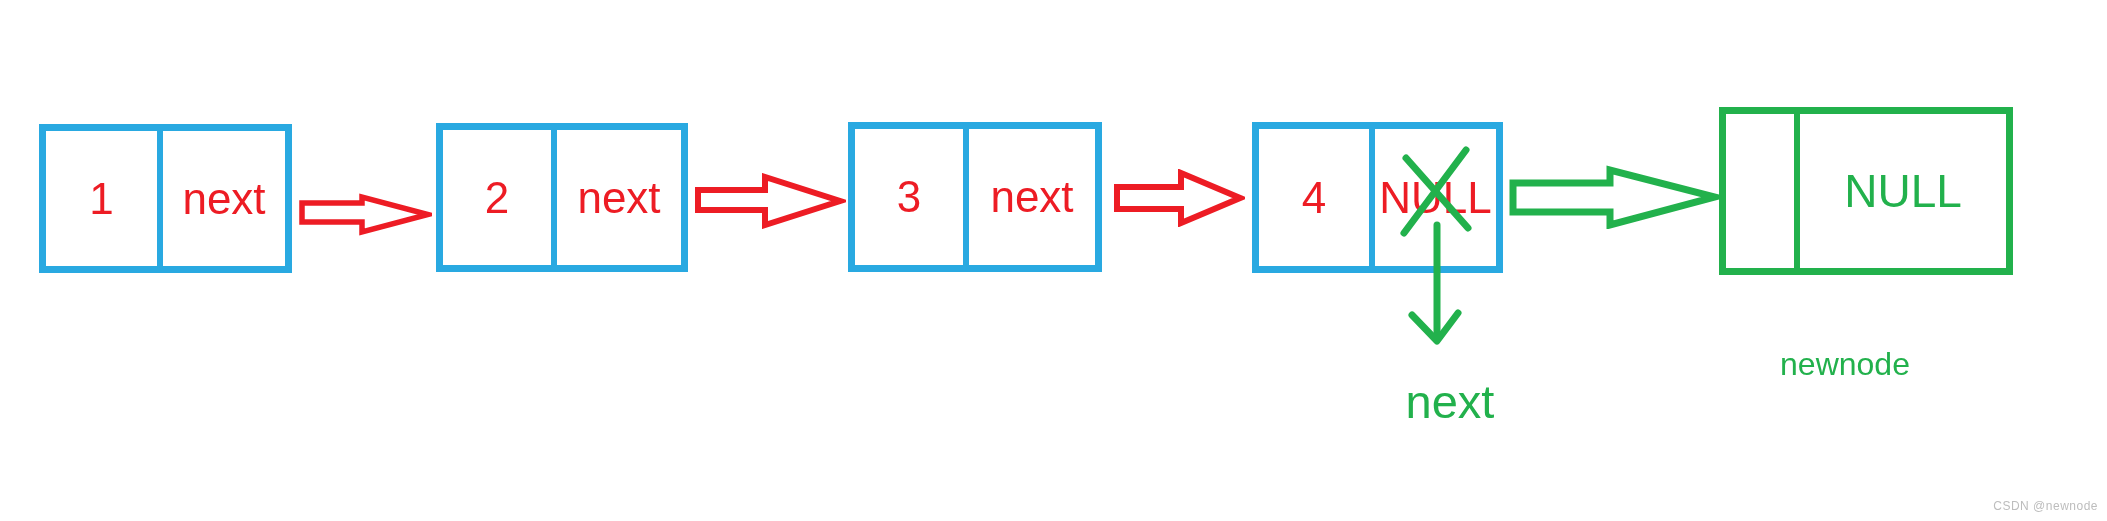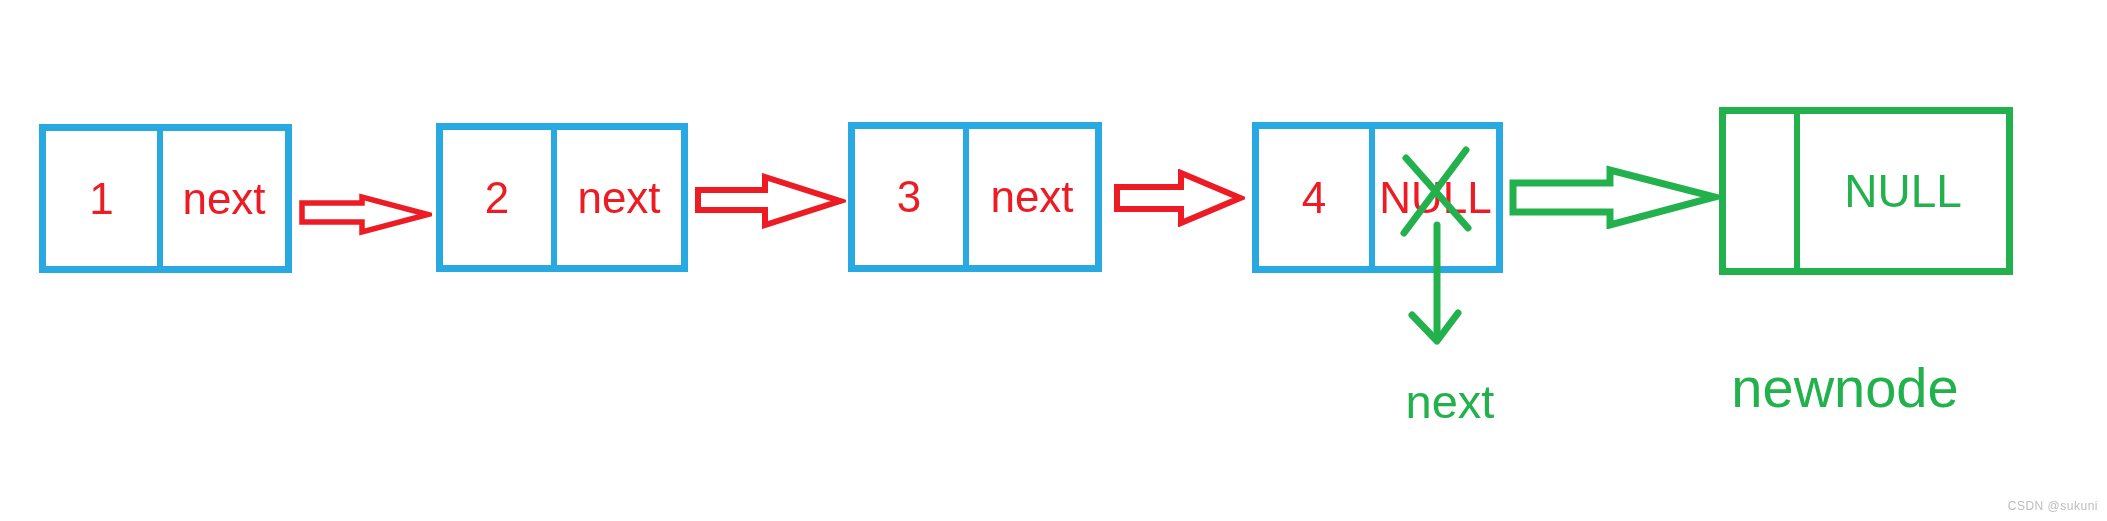--- a/index.html
+++ b/index.html
@@ -112,17 +112,17 @@
 
   <svg class="shape" style="left:1509px;top:165px" width="210" height="64" viewBox="0 0 210 64">
     <polygon points="4,18 101,18 101,5 206,32 101,60 101,47 4,47" fill="#ffffff" stroke="#22B14C" stroke-width="7" stroke-linejoin="miter"></polygon>
   </svg>
 
   <div class="gnode" style="left:1719px;top:107px;width:294px;height:168px">
     <div class="cell first" style="width:74px"></div>
     <div class="cell second">NULL</div>
   </div>
 
-  <div class="lbl-green" style="left:1730px;top:360px;width:230px;font-size:56px">newnode</div>
+  <div class="lbl-green" style="left:1730px;top:348px;width:230px;font-size:32px">newnode</div>
 
-  <div class="watermark">CSDN @sukuni</div>
+  <div class="watermark">CSDN @newnode</div>
 
 </div>
 
 </body></html>

